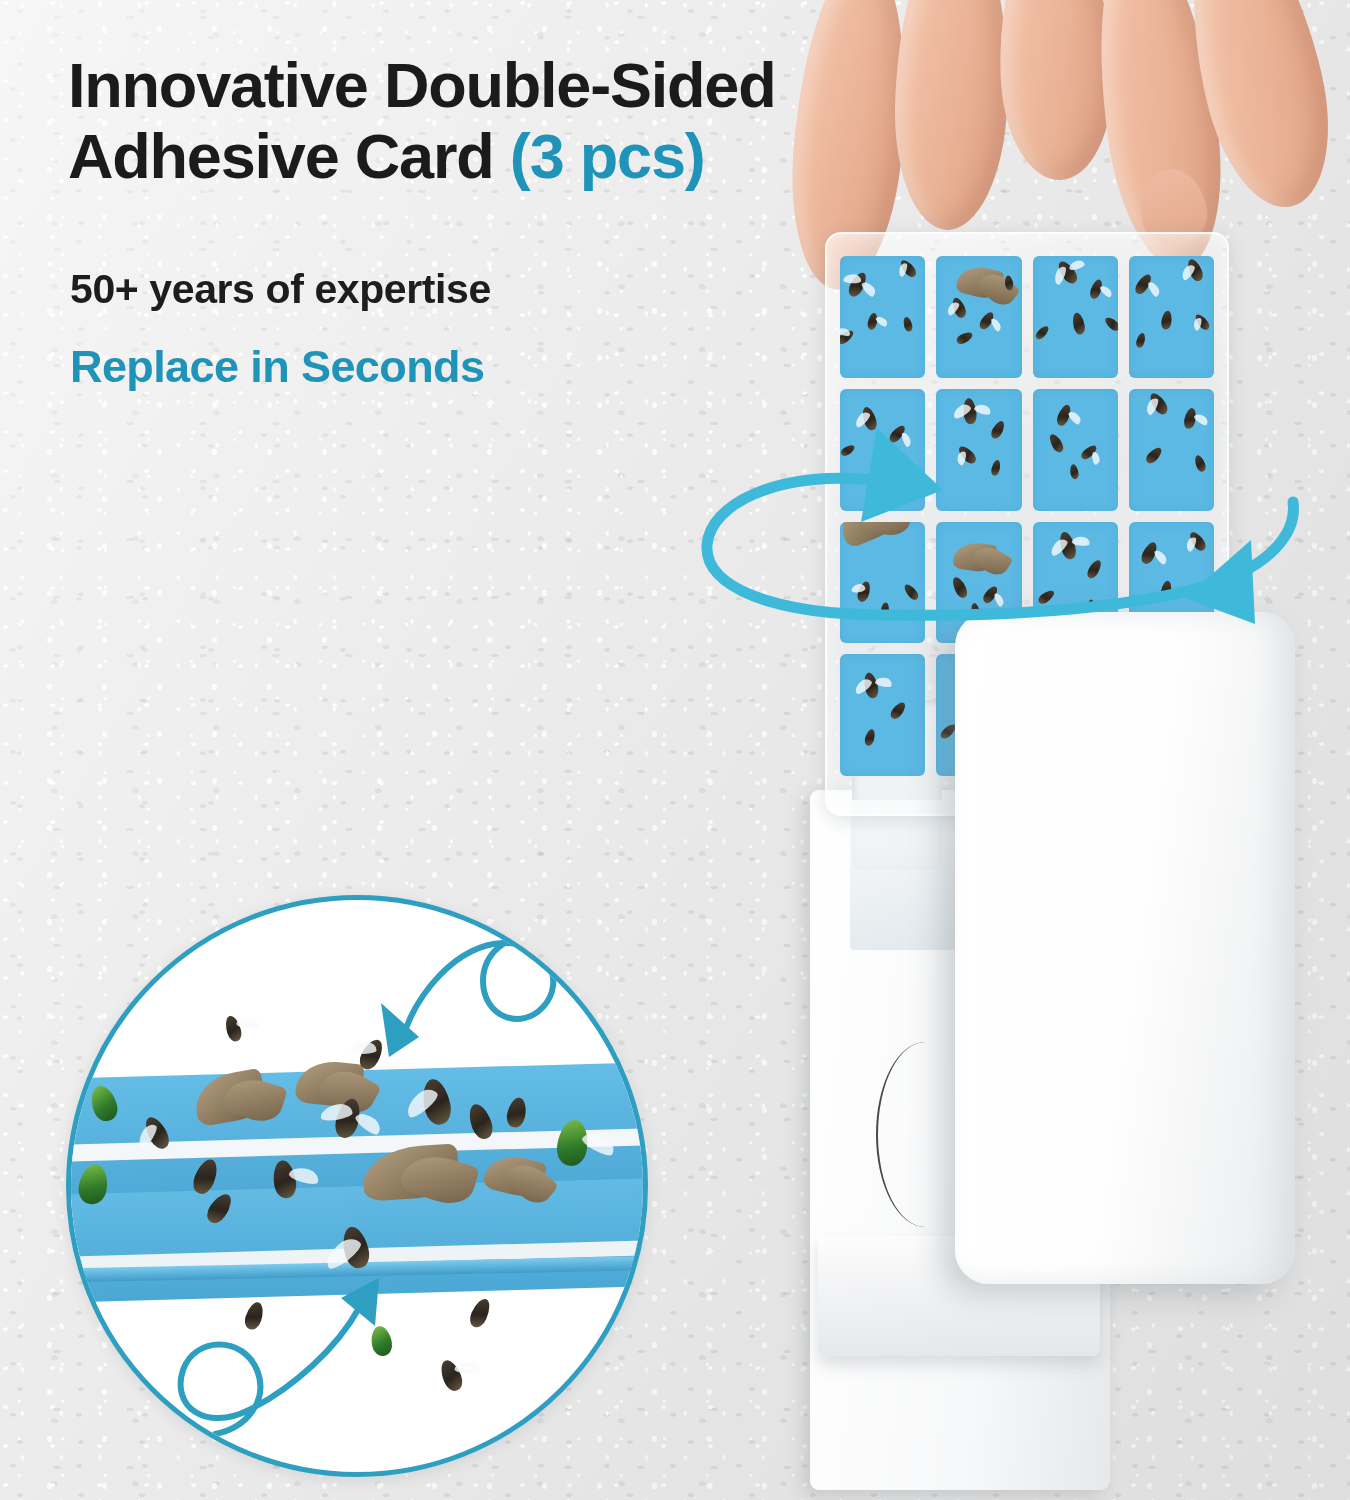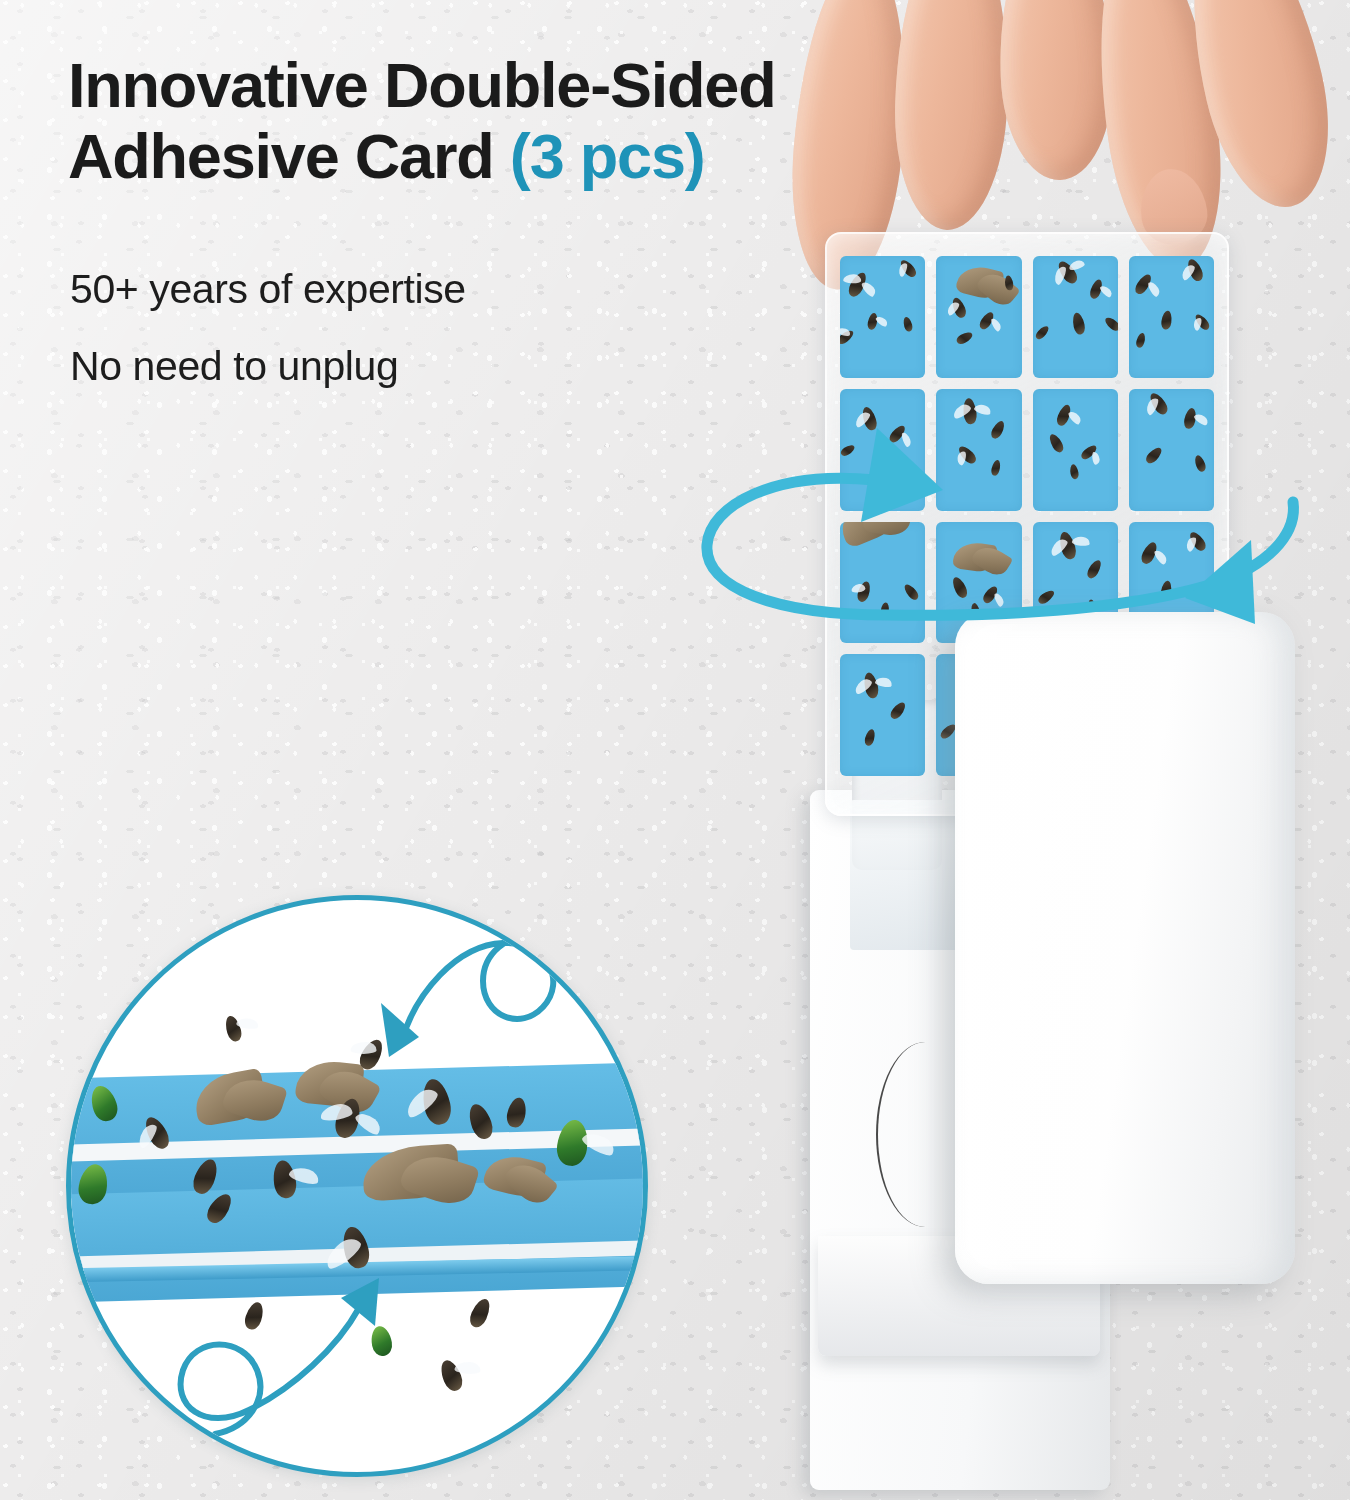--- a/index.html
+++ b/index.html
@@ -31,21 +31,21 @@
 
   
   #headline{position:absolute;left:68px;top:50px;width:900px;
     font-size:63px;font-weight:bold;line-height:1.13;color:#1b1b1b;letter-spacing:-1.2px;}
   #headline .accent{color:#1f93b8;}
 
   
   #features{position:absolute;left:70px;top:262px;width:640px;}
   .feature{margin-bottom:28px;}
   .feature .f-title{font-size:45px;font-weight:bold;color:#1f93b8;line-height:1.12;letter-spacing:-.6px;}
-  .feature .f-sub{font-size:41px;font-weight:400;color:#1d1d1d;line-height:1.2;margin-top:3px;letter-spacing:-.4px;}
+  .feature .f-sub{font-size:41px;font-weight:700;color:#1d1d1d;line-height:1.2;margin-top:3px;letter-spacing:-.4px;}
 
   
   #scene{position:absolute;left:700px;top:0;width:650px;height:1500px;}
 
   
   .hand{position:absolute;}
   .finger{position:absolute;border-radius:46% 46% 50% 50%/58% 58% 42% 42%;
     background:linear-gradient(100deg,#f4c9b1 0%,#edb79b 42%,#dfa184 100%);
     box-shadow:inset -10px -6px 22px rgba(170,110,82,.35), inset 8px 4px 18px rgba(255,235,222,.6);}
   .nail{position:absolute;border-radius:50% 50% 42% 42%/62% 62% 38% 38%;
@@ -123,21 +123,21 @@
 <div id="headline">
   <div>Innovative Double-Sided</div>
   <div><span>Adhesive Card </span><span class="accent">(3 pcs)</span></div>
 </div>
 
 <div id="features">
   <div class="feature">
     <div class="f-sub">50+ years of expertise</div>
   </div>
   <div class="feature">
-    <div class="f-sub">No need to unplug</div>
+    <div class="f-title">Replace in Seconds</div>
   </div>
 </div>
 
 <div id="scene">
 
   <div class="hand">
     <div class="finger" style="left:96px;  top:-40px; width:108px;height:330px;transform:rotate(5deg);"></div>
     <div class="finger" style="left:196px; top:-70px; width:112px;height:300px;transform:rotate(2deg);"></div>
     <div class="finger" style="left:300px; top:-70px; width:112px;height:250px;transform:rotate(-2deg);"></div>
     <div class="finger" style="left:404px; top:-60px; width:110px;height:330px;transform:rotate(-8deg);">

